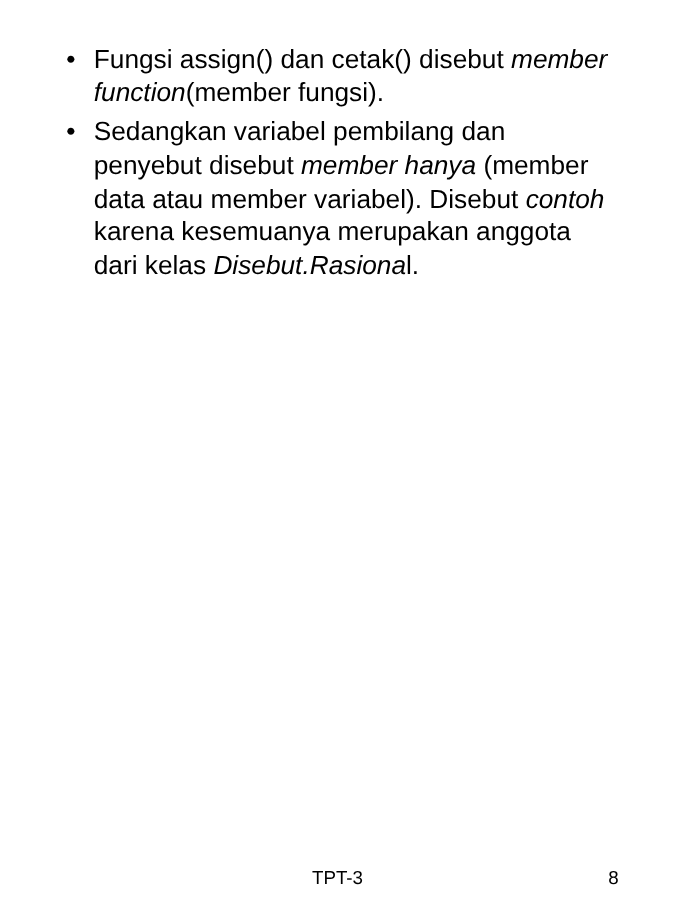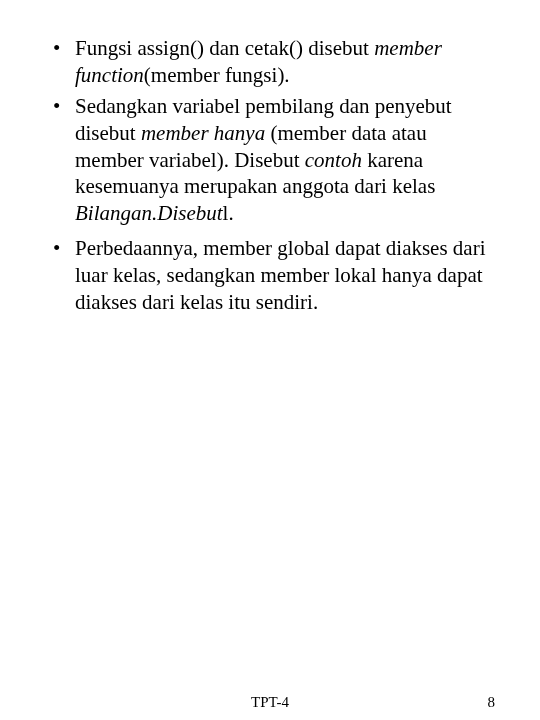--- a/index.html
+++ b/index.html
@@ -9,21 +9,20 @@
     height: 720px;
     background: #ffffff;
     font-family: Arial, Helvetica, sans-serif;
     color: #000000;
   }
   .slide {
     position: relative;
     width: 536px;
     height: 720px;
     box-sizing: border-box;
-    font-family: Liberation Serif, serif;
   }
   ul.content {
     list-style: none;
     margin: 0;
     padding: 35px 40px 0 75px;
   }
   ul.content li {
     position: relative;
     font-size: 21px;
     line-height: 1.28;
@@ -67,28 +66,25 @@
 
 <div class="slide">
 
   <ul class="content">
 
     <li>
       <span>Fungsi assign() dan cetak() disebut </span><em class="i">member function</em><span>(member fungsi).</span>
     </li>
 
     <li>
-      <span>Sedangkan variabel pembilang dan penyebut disebut </span><em class="i">member hanya</em><span> (member data atau member variabel). Disebut </span><em class="i">contoh</em><span> karena kesemuanya merupakan anggota dari kelas </span><em class="i">Bilangan.Disebut</em><span>l.</span>
+      <span>Sedangkan variabel pembilang dan penyebut disebut </span><em class="i">member hanya</em><span> (member data atau member variabel). Disebut </span><em class="i">contoh</em><span> karena kesemuanya merupakan anggota dari kelas </span><em class="i">Disebut.Rasiona</em><span>l.</span>
     </li>
 
 
-    <li class="gap">
-      <span>Perbedaannya, member global dapat diakses dari luar kelas, sedangkan member lokal hanya dapat diakses dari kelas itu sendiri.</span>
-    </li>
 
   </ul>
 
   <div class="footer">
-    <span class="footer-center">TPT-4</span>
+    <span class="footer-center">TPT-3</span>
     <span class="footer-right">8</span>
   </div>
 
 </div>
 
 </body></html>

